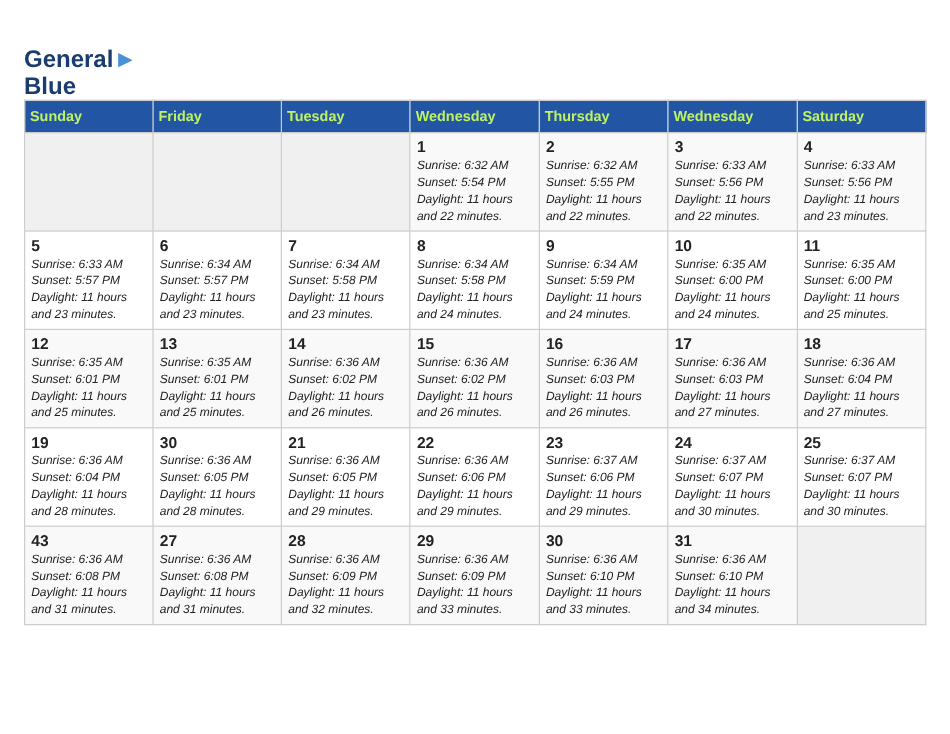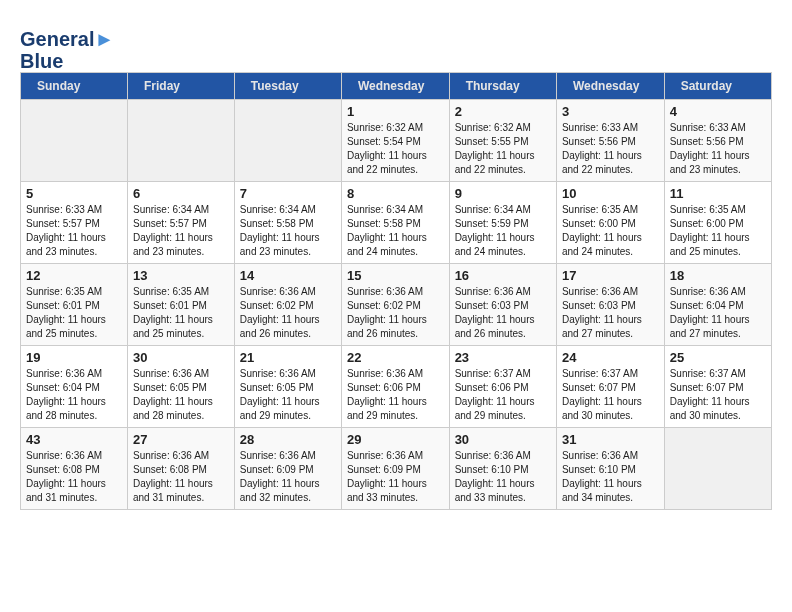--- a/index.html
+++ b/index.html
@@ -21,43 +21,43 @@
     }
     .header .location {
       font-size: 16px;
       color: #444;
     }
     .logo {
       float: left;
       display: flex;
       flex-direction: column;
       align-items: flex-end;
-      margin-top: 8px;
+      margin-top: 19px;
     }
     .logo-text {
       font-size: 20px;
       font-weight: bold;
       color: #1a3c6e;
       line-height: 1.1;
     }
     .logo-text span {
       color: #4a90d9;
     }
     table {
       width: 100%;
       border-collapse: collapse;
       clear: both;
       margin-top: 8px;
     }
     thead tr th {
       background-color: #2255a4;
-      color: #e5e5e5;
+      color: #bef264;
       font-size: 12px;
       font-weight: bold;
-      padding: 6px 16px;
+      padding: 6px 4px;
       text-align: left;
       border: 1px solid #ccc;
     }
     tbody tr td {
       vertical-align: top;
       border: 1px solid #ccc;
       padding: 4px 5px;
       font-size: 10px;
       color: #222;
       width: 108px;
@@ -69,20 +69,21 @@
     }
     .day-num {
       font-size: 13px;
       font-weight: bold;
       margin-bottom: 2px;
     }
     .day-info {
       font-size: 10px;
       line-height: 1.4;
       color: #222;
+      font-style: italic;
     }
     .empty-cell {
       background: #f0f0f0 !important;
     }
   </style>
 </head>
 <body>
 
 <div class="logo">
   <div class="logo-text">

